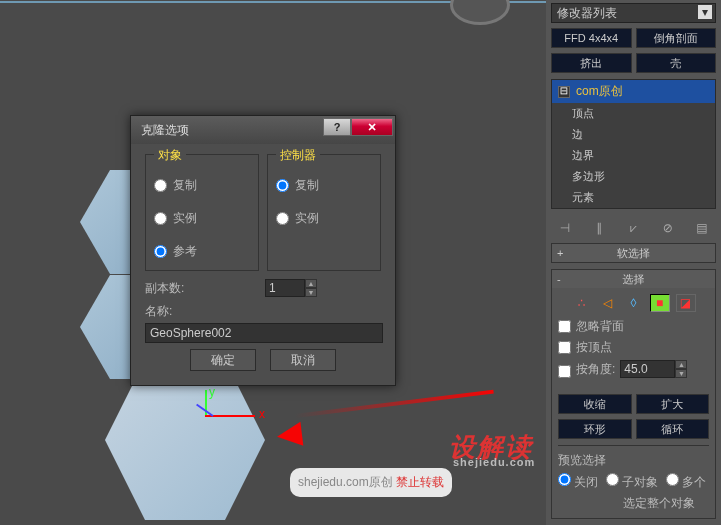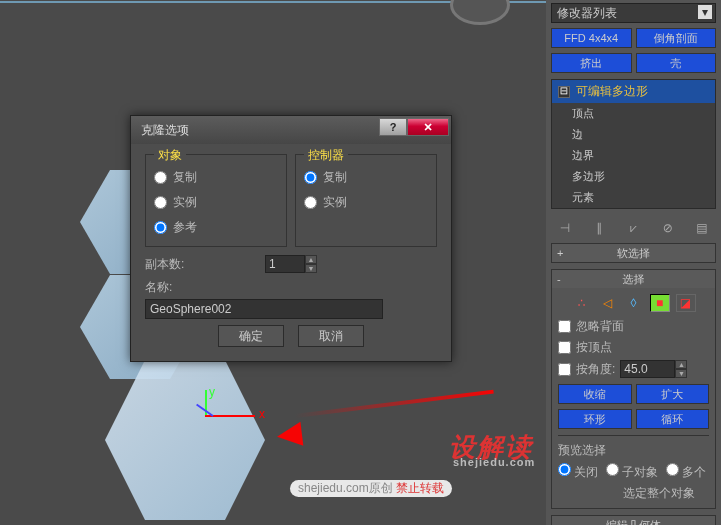--- a/index.html
+++ b/index.html
@@ -12,45 +12,45 @@
 .arrow::before{content:"";position:absolute;right:0;top:14px;width:200px;height:4px;background:linear-gradient(to left,rgba(255,0,0,.95),rgba(255,0,0,0));transform:rotate(-7deg);transform-origin:left}
 .arrow::after{content:"";position:absolute;left:-10px;top:24px;border:12px solid transparent;border-right:25px solid rgba(255,0,0,.95);transform:rotate(-7deg)}
 .sel{position:absolute;left:0;top:1px;width:710px;height:2px;background:#87CEFA;opacity:.6}
 .gizmo{position:absolute;left:165px;top:390px;width:90px;height:60px}
 .gizmo-x{position:absolute;left:40px;top:25px;width:50px;height:2px;background:red}
 .gizmo-x::after{content:"x";color:red;position:absolute;right:-10px;top:-8px}
 .gizmo-y{position:absolute;left:40px;top:0;width:2px;height:27px;background:#3f3}
 .gizmo-y::after{content:"y";color:#3f3;position:absolute;left:4px;top:-5px}
 .gizmo-z{position:absolute;left:28px;top:25px;width:20px;height:2px;background:#44f;transform:rotate(35deg);transform-origin:right}
 
-.dialog{position:absolute;left:130px;top:115px;width:322px;background:#3d3d3d;border:1px solid #222;box-shadow:0 0 10px rgba(0,0,0,.6)}
+.dialog{position:absolute;left:130px;top:115px;width:266px;background:#3d3d3d;border:1px solid #222;box-shadow:0 0 10px rgba(0,0,0,.6)}
 .titlebar{height:28px;background:linear-gradient(#5c5c5c,#464646);display:flex;align-items:center;padding-left:10px;color:#ddd}
 .titlebar-ctl{position:absolute;right:2px;top:2px;display:flex}
 .tb-btn{width:28px;height:18px;background:linear-gradient(#d8d8d8,#a0a0a0);margin-left:0;border:1px solid #666;display:flex;align-items:center;justify-content:center;font-size:11px;color:#222;font-weight:bold}
 .tb-btn.close{width:42px;background:linear-gradient(#e68,#c03 45%,#a02);color:#fff}
 .dialog-body{padding:10px 14px 14px;background:#4d4d4d}
 .fieldset-row{display:flex;gap:8px;margin-bottom:8px}
 .fieldset{flex:1;border:1px solid #333;padding:6px 8px 10px;position:relative}
 .legend{position:absolute;top:-8px;left:8px;background:#4d4d4d;color:#fde047;padding:0 4px}
-.radio{display:flex;color:#bbb;margin-top:8px;cursor:pointer}
+.radio{display:flex;color:#bbb;margin-top:16px;cursor:pointer}
 .radio input{margin-right:6px}
 .form-row{display:flex;align-items:center;margin-bottom:6px;color:#bbb}
 .form-row label{width:120px}
 .spin{display:flex}
 .spin input{width:40px;height:18px;background:#333;border:1px solid #222;color:#ccc;padding:0 3px}
 .spin-btns{width:12px;display:flex;flex-direction:column}
 .spin-btns span{flex:1;background:#555;border:1px solid #333;font-size:7px;color:#aaa;text-align:center;line-height:7px;cursor:pointer}
 .txt{width:238px;height:20px;background:#333;border:1px solid #222;color:#ccc;padding:0 4px}
 .btn-row{display:flex;justify-content:center;gap:14px;margin-top:6px}
 .btn{width:66px;height:22px;background:#555;border:1px solid #2b2b2b;color:#ccc;cursor:pointer}
 
 .select{width:100%;height:20px;background:#3a3a3a;border:1px solid #222;color:#ccc;display:flex;align-items:center;padding-left:5px;position:relative}
 .select::after{content:"▾";position:absolute;right:3px;top:1px;width:14px;height:14px;background:#ddd;color:#333;text-align:center;line-height:14px}
 .pbtn-row{display:flex;gap:4px;margin-top:5px}
-.pbtn{flex:1;height:20px;background:#1d4ed8;border:1px solid #333;color:#ccc;display:flex;align-items:center;justify-content:center;cursor:pointer;font-size:11px}
+.pbtn{flex:1;height:20px;background:#0f172a;border:1px solid #333;color:#ccc;display:flex;align-items:center;justify-content:center;cursor:pointer;font-size:11px}
 .stack{margin-top:6px;border:1px solid #2a2a2a;background:#3e3e3e}
 .stack-row{padding:3px 6px;color:#ccc;display:flex;align-items:center;cursor:pointer}
 .stack-row.sel-row{background:#1e50a0;color:#fff}
 .stack-row.hdr{color:#e8c040}
 .stack-row.hdr::before{content:"⊟";margin-right:6px;font-size:10px;color:#fff;background:#333;border:1px solid #666;width:10px;height:10px;line-height:8px;text-align:center}
 .sub{padding-left:20px;font-size:11px}
 .iconstrip{display:flex;justify-content:space-between;margin-top:10px;padding:0 4px}
 .iconstrip span{width:20px;height:18px;color:#aaa;display:flex;align-items:center;justify-content:center;border:1px solid transparent;cursor:pointer}
 .rollout{margin-top:6px;border:1px solid #333}
 .rollout-hdr{height:18px;background:#5a5a5a;color:#ccc;display:flex;justify-content:center;align-items:center;position:relative;cursor:pointer;font-size:11px}
@@ -58,28 +58,28 @@
 .rollout-body{padding:6px;color:#bbb;font-size:11px}
 .selmode{display:flex;gap:6px;margin-bottom:6px;justify-content:center}
 .selmode span{width:20px;height:18px;display:flex;align-items:center;justify-content:center;cursor:pointer}
 .selmode .dot{color:#f55}
 .selmode .edge{color:#f80}
 .selmode .bord{color:#5bf}
 .selmode .poly{color:#f33;background:#7d3;border:1px inset #333}
 .selmode .elem{color:#f33;border:1px solid #666}
 .chk{display:flex;align-items:center;margin-bottom:4px;color:#bbb}
 .chk input{margin-right:5px}
-.angle{display:flex;align-items:center;margin-bottom:6px}
+.angle{display:flex;align-items:flex-end;margin-bottom:16px}
 .angle label{margin-left:5px;margin-right:5px}
 .angle .spin input{width:55px}
 .rad{display:flex;align-items:center;gap:8px;margin-bottom:4px;color:#bbb}
 .rad input{margin-right:3px}
 .sel-all{text-align:right;color:#bbb;padding-right:14px;margin-top:4px}
 .divl{height:1px;background:#333;margin:6px 0}
-.watermark{position:absolute;left:290px;bottom:28px;background:#e8e8e8;border-radius:10px;padding:0 8px;color:#888}
+.watermark{position:absolute;left:290px;bottom:28px;background:#e8e8e8;border-radius:10px;padding:6px 8px;color:#888}
 .watermark b{color:#d33;font-weight:normal}
 .brand{position:absolute;right:188px;bottom:60px;color:#d33;font-family:Arial;font-weight:bold;font-style:italic}
 .brand .cn{font-size:26px;letter-spacing:2px}
 .brand .en{font-size:11px;color:#bbb;font-style:normal;position:absolute;bottom:-3px;left:4px;letter-spacing:1px}
 .circ{position:absolute;left:450px;top:-15px;width:60px;height:40px;border:3px solid #777;border-radius:50%;background:#555}
 </style>
 </head>
 <body>
 
 <div class="viewport">
@@ -159,21 +159,21 @@
     <div class="select">修改器列表</div>
     <div class="pbtn-row">
       <div class="pbtn">FFD 4x4x4</div>
       <div class="pbtn">倒角剖面</div>
     </div>
     <div class="pbtn-row">
       <div class="pbtn">挤出</div>
       <div class="pbtn">壳</div>
     </div>
     <div class="stack">
-      <div class="stack-row hdr sel-row">可编辑多边形</div>
+      <div class="stack-row hdr sel-row">com原创</div>
       <div class="stack-row sub">顶点</div>
       <div class="stack-row sub">边</div>
       <div class="stack-row sub">边界</div>
       <div class="stack-row sub">多边形</div>
       <div class="stack-row sub">元素</div>
     </div>
     <div class="iconstrip">
       <span>⊣</span>
       <span>∥</span>
       <span>⩗</span>

